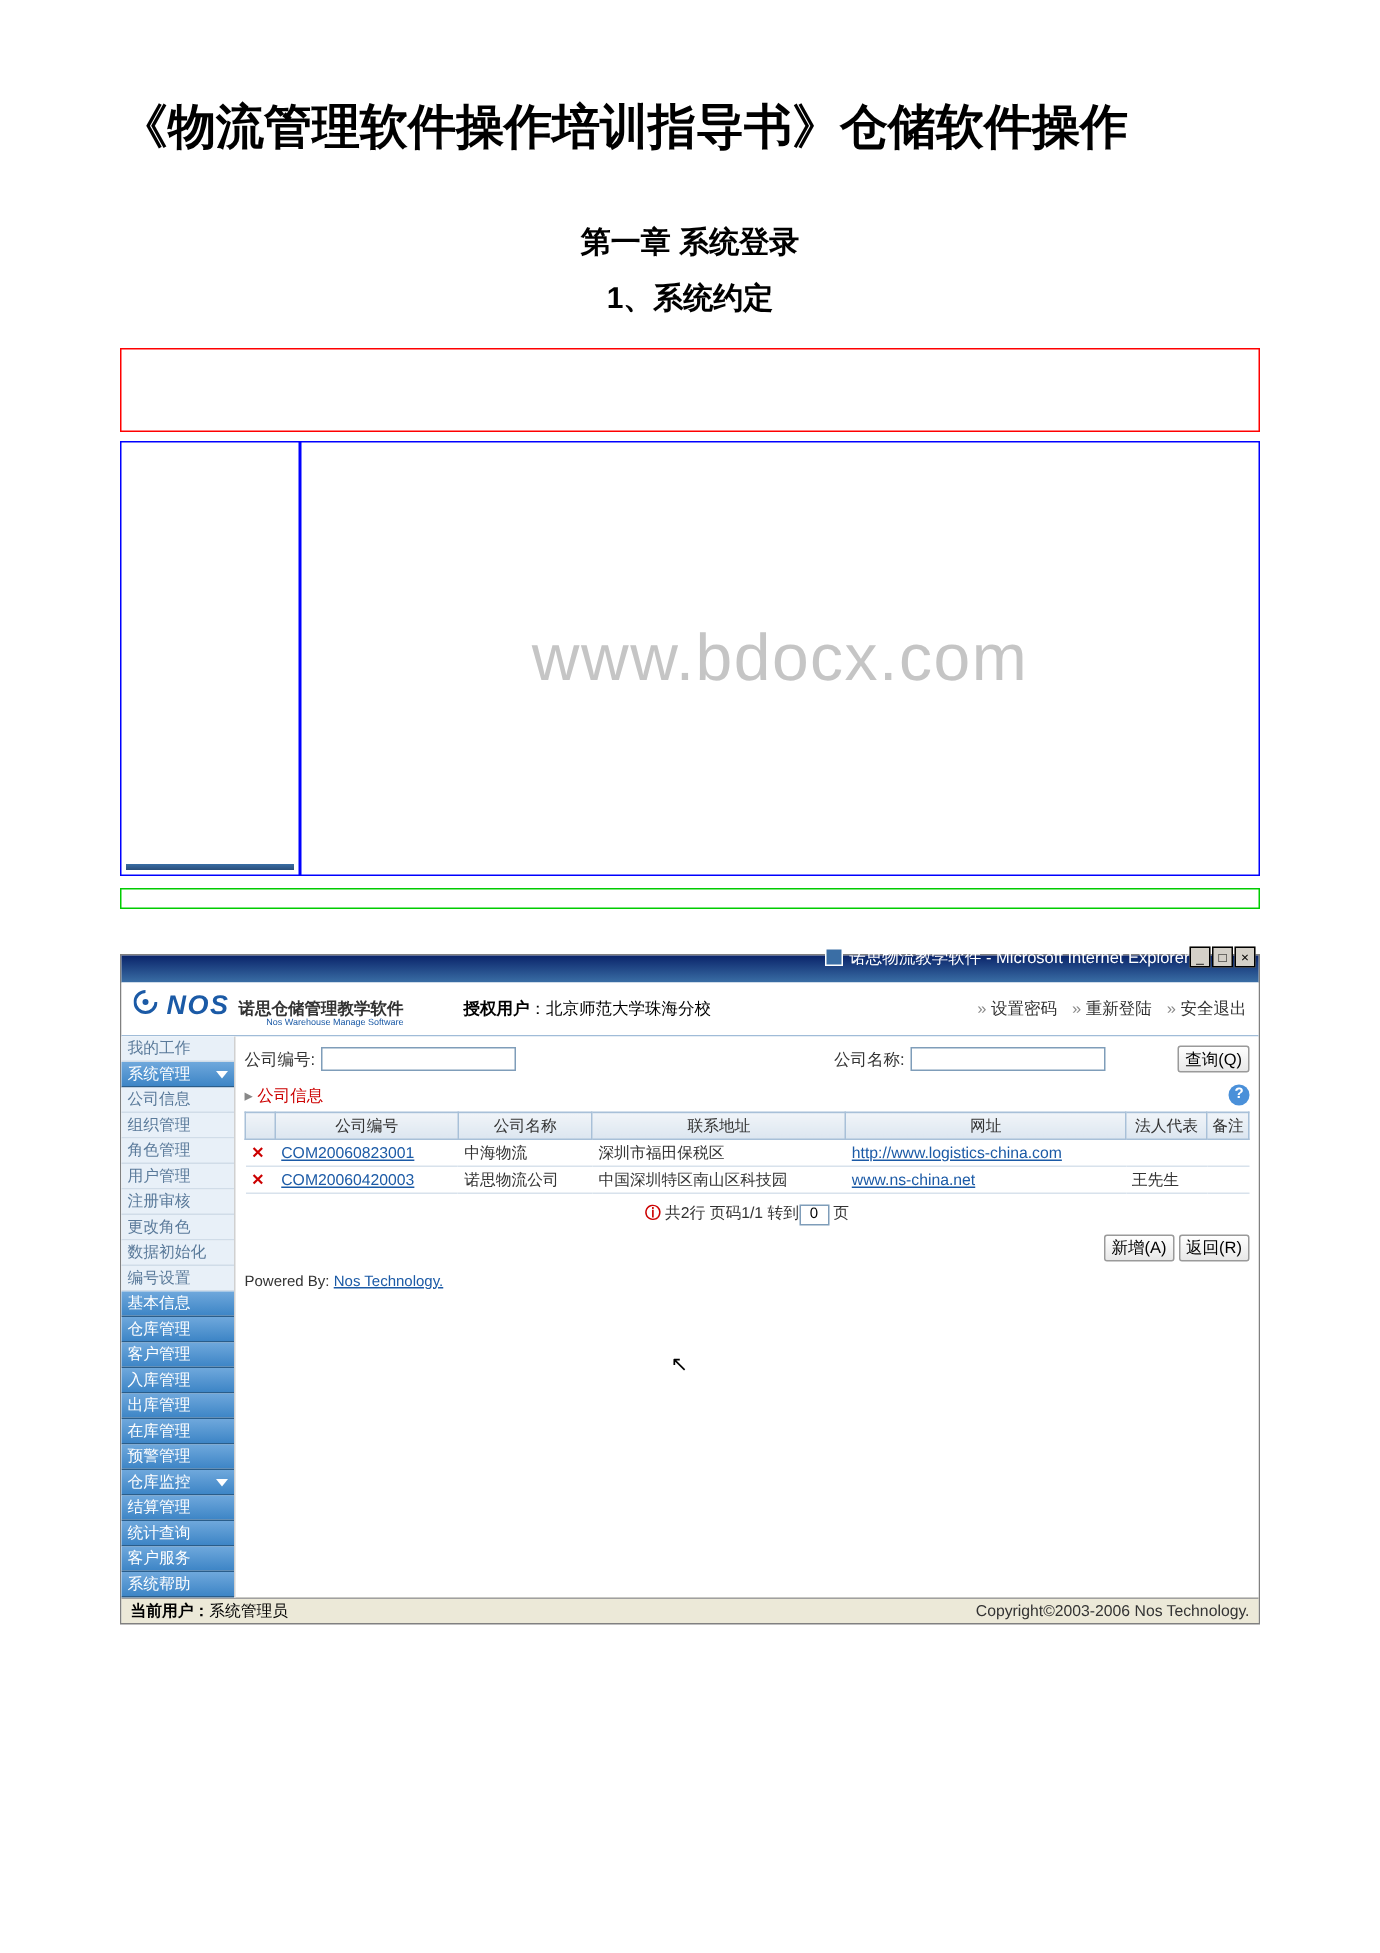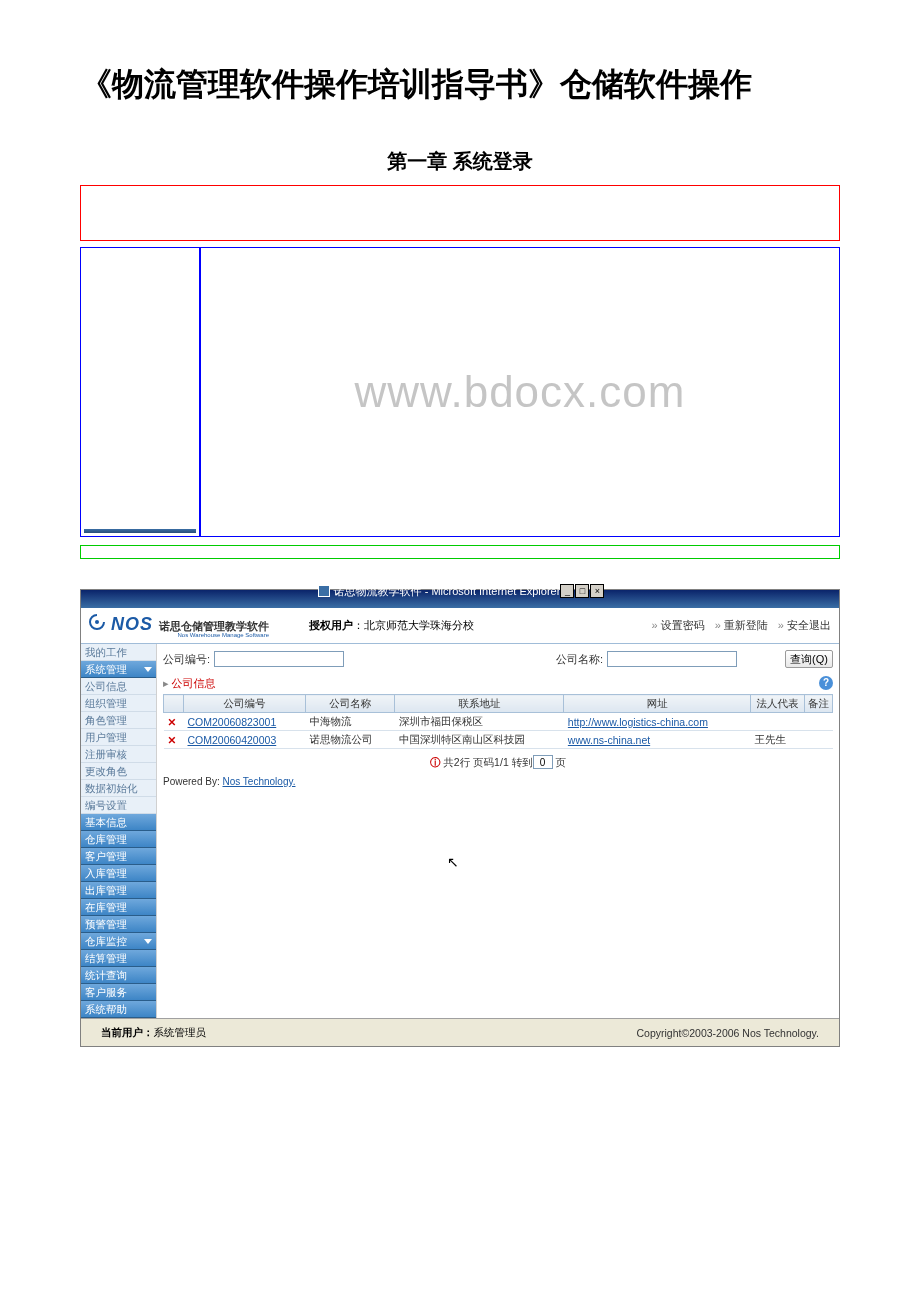--- a/index.html
+++ b/index.html
@@ -14,21 +14,21 @@
     .red-box { border: 1px solid #f00; height: 56px; margin-bottom: 6px; }
     .blue-row { display: flex; }
     .blue-left { border: 1px solid #00f; width: 120px; height: 290px; position: relative; }
     .blue-left::after { content: ""; display: block; position: absolute; bottom: 3px; left: 3px; right: 3px; height: 4px; background: linear-gradient(#3a6ea5,#2a4e7a); }
     .blue-right { border: 1px solid #00f; flex: 1; height: 290px; position: relative; display:flex; align-items:center; justify-content:center; }
     .watermark { color: rgba(150,150,150,0.55); font-size: 44px; letter-spacing: 1px; font-family: Arial, sans-serif; user-select:none; }
     .green-bar { border: 1px solid #0c0; height: 14px; margin-top: 8px; }
 
     
     .app-window { margin: 20px 0 0; border: 1px solid #808080; width: 760px; font-size: 11px; background:#fff; }
-    .titlebar { background: linear-gradient(#0a246a,#3a6ea5); color:#fff; display:flex; align-items:center; justify-content:center; height:18px; padding:0 2px 16px 4px; }
+    .titlebar { background: linear-gradient(#0a246a,#3a6ea5); color:#fff; display:flex; align-items:center; justify-content:flex-end; height:18px; padding:0 2px 16px 4px; }
     .titlebar-left { display:flex; align-items:center; gap:4px; }
     .tb-icon { width:12px; height:12px; background:#3a6ea5; border:1px solid #fff; display:inline-block; }
     .titlebar-title { font-size:11px; }
     .win-btns { display:flex; gap:1px; }
     .win-btn { width:14px; height:14px; background:#d4d0c8; border:1px solid #000; font-size:9px; text-align:center; line-height:12px; color:#000; cursor:default; }
 
     .topbar { background:#fff; display:flex; align-items:center; height:36px; border-bottom:1px solid #a0bcd8; padding:0 8px; }
     .logo-block { display:flex; align-items:baseline; gap:6px; }
     .logo-nos { font-weight:bold; font-style:italic; font-size:18px; color:#1b5aa6; letter-spacing:1px; font-family: Arial,sans-serif; }
     .logo-swirl { width:16px; height:16px; display:inline-block; }
@@ -68,29 +68,30 @@
 
     .pager { text-align:center; margin:6px 0; font-size:10.5px; color:#333; }
     .pager .pg-icon { color:#c00; font-weight:bold; }
     .pager input { width:20px; height:14px; border:1px solid #7f9db9; font-size:10px; text-align:center; }
     .action-row { text-align:right; margin:4px 0 8px; }
     .powered { font-size:10px; color:#333; }
     .powered a { color:#1b5aa6; text-decoration:underline; }
 
     .cursor-arrow { position:absolute; left:290px; top:210px; font-size:14px; color:#000; }
 
-    .statusbar { border-top:1px solid #a0a0a0; background:#ece9d8; height:28px; display:flex; align-items:center; justify-content:space-between; padding:0 20px; font-size:10.5px; }
+    .statusbar { border-top:1px solid #a0a0a0; background:#ece9d8; height:17px; display:flex; align-items:center; justify-content:space-between; padding:0 6px; font-size:10.5px; }
     .statusbar .copy { color:#333; }
   </style>
 </head>
 <body>
 
 <div class="page">
   <h1 class="doc-title">《物流管理软件操作培训指导书》仓储软件操作</h1>
   <div class="chapter">第一章 系统登录</div>
+  <div class="section-num">1、系统约定</div>
 
   <div class="diagram-area">
     <div class="red-box"></div>
     <div class="blue-row">
       <div class="blue-left"></div>
       <div class="blue-right">
         <span class="watermark">www.bdocx.com</span>
       </div>
     </div>
     <div class="green-bar"></div>
@@ -211,20 +212,24 @@
         </table>
 
         <div class="pager">
           <span class="pg-icon">ⓘ</span>
           <span>共</span><span>2</span><span>行</span>
           <span>页码</span><span>1</span><span>/</span><span>1</span>
           <span>转到</span><input value="0" style="">
           <span>页</span>
         </div>
 
+        <div class="action-row">
+          <button class="btn">新增(A)</button>
+          <button class="btn">返回(R)</button>
+        </div>
 
         <div class="powered">
           <span>Powered By:</span>
           <a>Nos Technology.</a>
         </div>
 
         <span class="cursor-arrow">↖</span>
       </div>
     </div>
 

